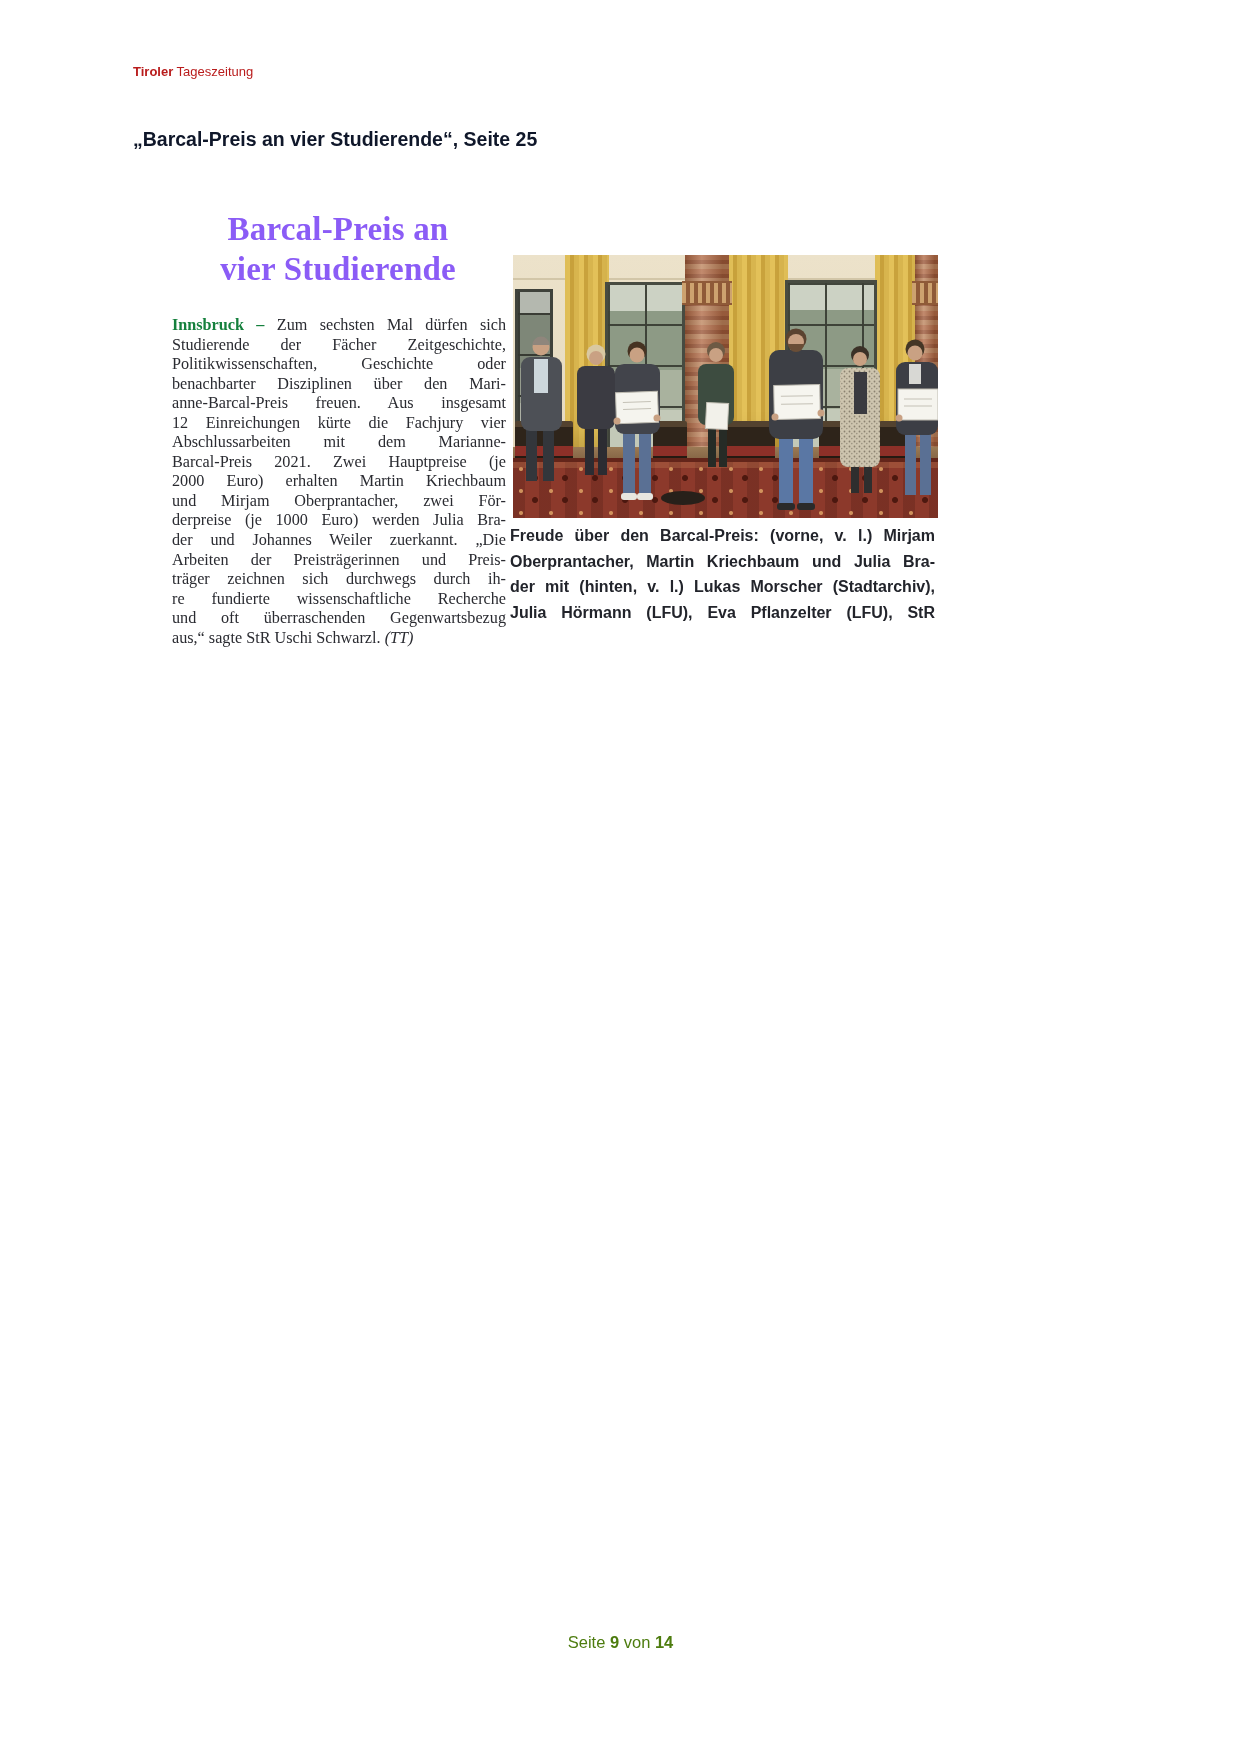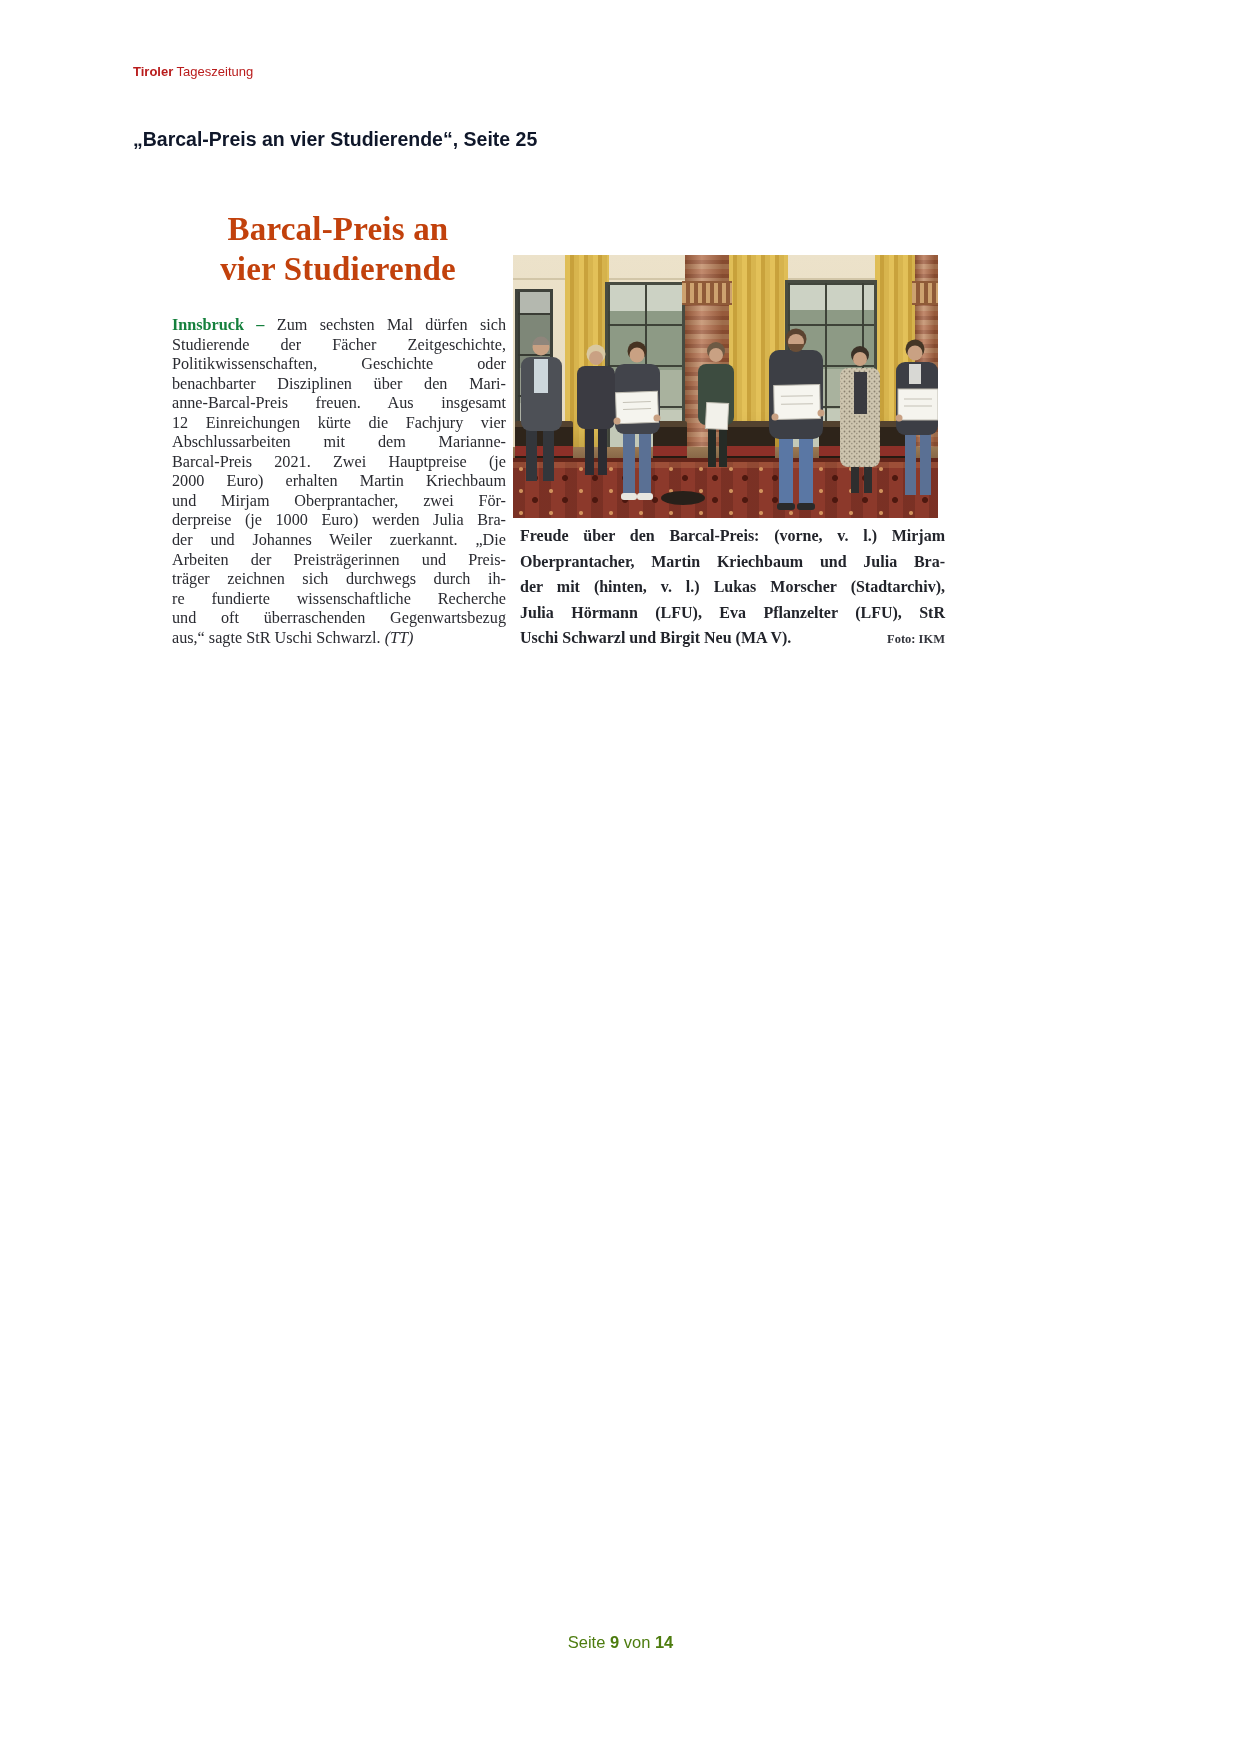--- a/index.html
+++ b/index.html
@@ -9,21 +9,21 @@
   
   .masthead{position:absolute;left:133px;top:64px;font-size:13px;color:#b91c1c;}
   .masthead .bold{font-weight:bold;}
   .doc-heading{position:absolute;left:133px;top:128px;margin:0;font-size:19.5px;font-weight:bold;color:#0f172a;}
 
   
   .clipping{position:absolute;left:170px;top:205px;width:775px;height:470px;}
 
   .headline{position:absolute;left:0;top:4px;width:336px;text-align:center;
             font-family:"Liberation Serif","DejaVu Serif",serif;font-weight:bold;
-            font-size:33px;line-height:40px;color:#c2410c;letter-spacing:.2px;}
+            font-size:33px;line-height:40px;color:#8b5cf6;letter-spacing:.2px;}
 
   .body-col{position:absolute;left:2px;top:111px;width:334px;
             font-family:"Liberation Serif","DejaVu Serif",serif;
             font-size:16.2px;line-height:19.55px;color:#2a2b31;}
   .jline{text-align:justify;text-align-last:justify;white-space:nowrap;}
   .jline.jlast{text-align-last:left;}
   .jline b{color:#15803d;}
   .jline i{font-style:italic;}
 
   
@@ -57,22 +57,22 @@
           background-image:
             radial-gradient(circle at 8px 7px, rgba(222,163,102,.85) 0 1.5px, transparent 2.5px),
             radial-gradient(circle at 22px 16px, rgba(70,20,12,.9) 0 2.5px, transparent 3.5px),
             repeating-linear-gradient(90deg, rgba(40,10,6,.18) 0 12px, transparent 12px 26px);
           background-size:30px 22px,30px 22px,auto;
           border-top:4px solid #63251a;
           box-shadow:inset 0 6px 0 rgba(190,120,80,.35);}
   .people{position:absolute;inset:0;}
 
   
-  .caption{position:absolute;left:350px;top:318px;width:425px;
-           font-weight:bold;font-size:16px;line-height:25.5px;color:#22242b;font-family:Liberation Serif, serif;}
+  .caption{position:absolute;left:340px;top:318px;width:425px;
+           font-weight:bold;font-size:16px;line-height:25.5px;color:#22242b;}
   .cap-line{text-align:justify;text-align-last:justify;white-space:nowrap;}
   .cap-line.cap-last{display:flex;justify-content:space-between;align-items:baseline;white-space:nowrap;}
   .credit{font-size:12.5px;color:#33353c;}
 
   
   .footer{position:absolute;left:0;top:1633px;width:100%;text-align:center;
           font-size:16.5px;color:#4d7c0f;}
   .footer b{font-weight:bold;}
 </style>
 </head>
@@ -233,24 +233,20 @@
           <circle cx="402" cy="98" r="7.5" fill="#c9a183"></circle>
         </g>
       </svg>
     </div>
 
     <div class="caption" id="caption">
         <div class="cap-line">Freude über den Barcal-Preis: (vorne, v. l.) Mirjam</div>
         <div class="cap-line">Oberprantacher, Martin Kriechbaum und Julia Bra-</div>
         <div class="cap-line">der mit (hinten, v. l.) Lukas Morscher (Stadtarchiv),</div>
         <div class="cap-line">Julia Hörmann (LFU), Eva Pflanzelter (LFU), StR</div>
-        <div class="cap-line cap-last">
-          <span>Uschi Schwarzl und Birgit Neu (MA V).</span>
-          <span class="credit">Foto: IKM</span>
-        </div>
       </div>
   </div>
 
   <div class="footer">
     <span>Seite </span><b>9</b><span> von </span><b>14</b>
   </div>
 
 </div>
 
 </body></html>

